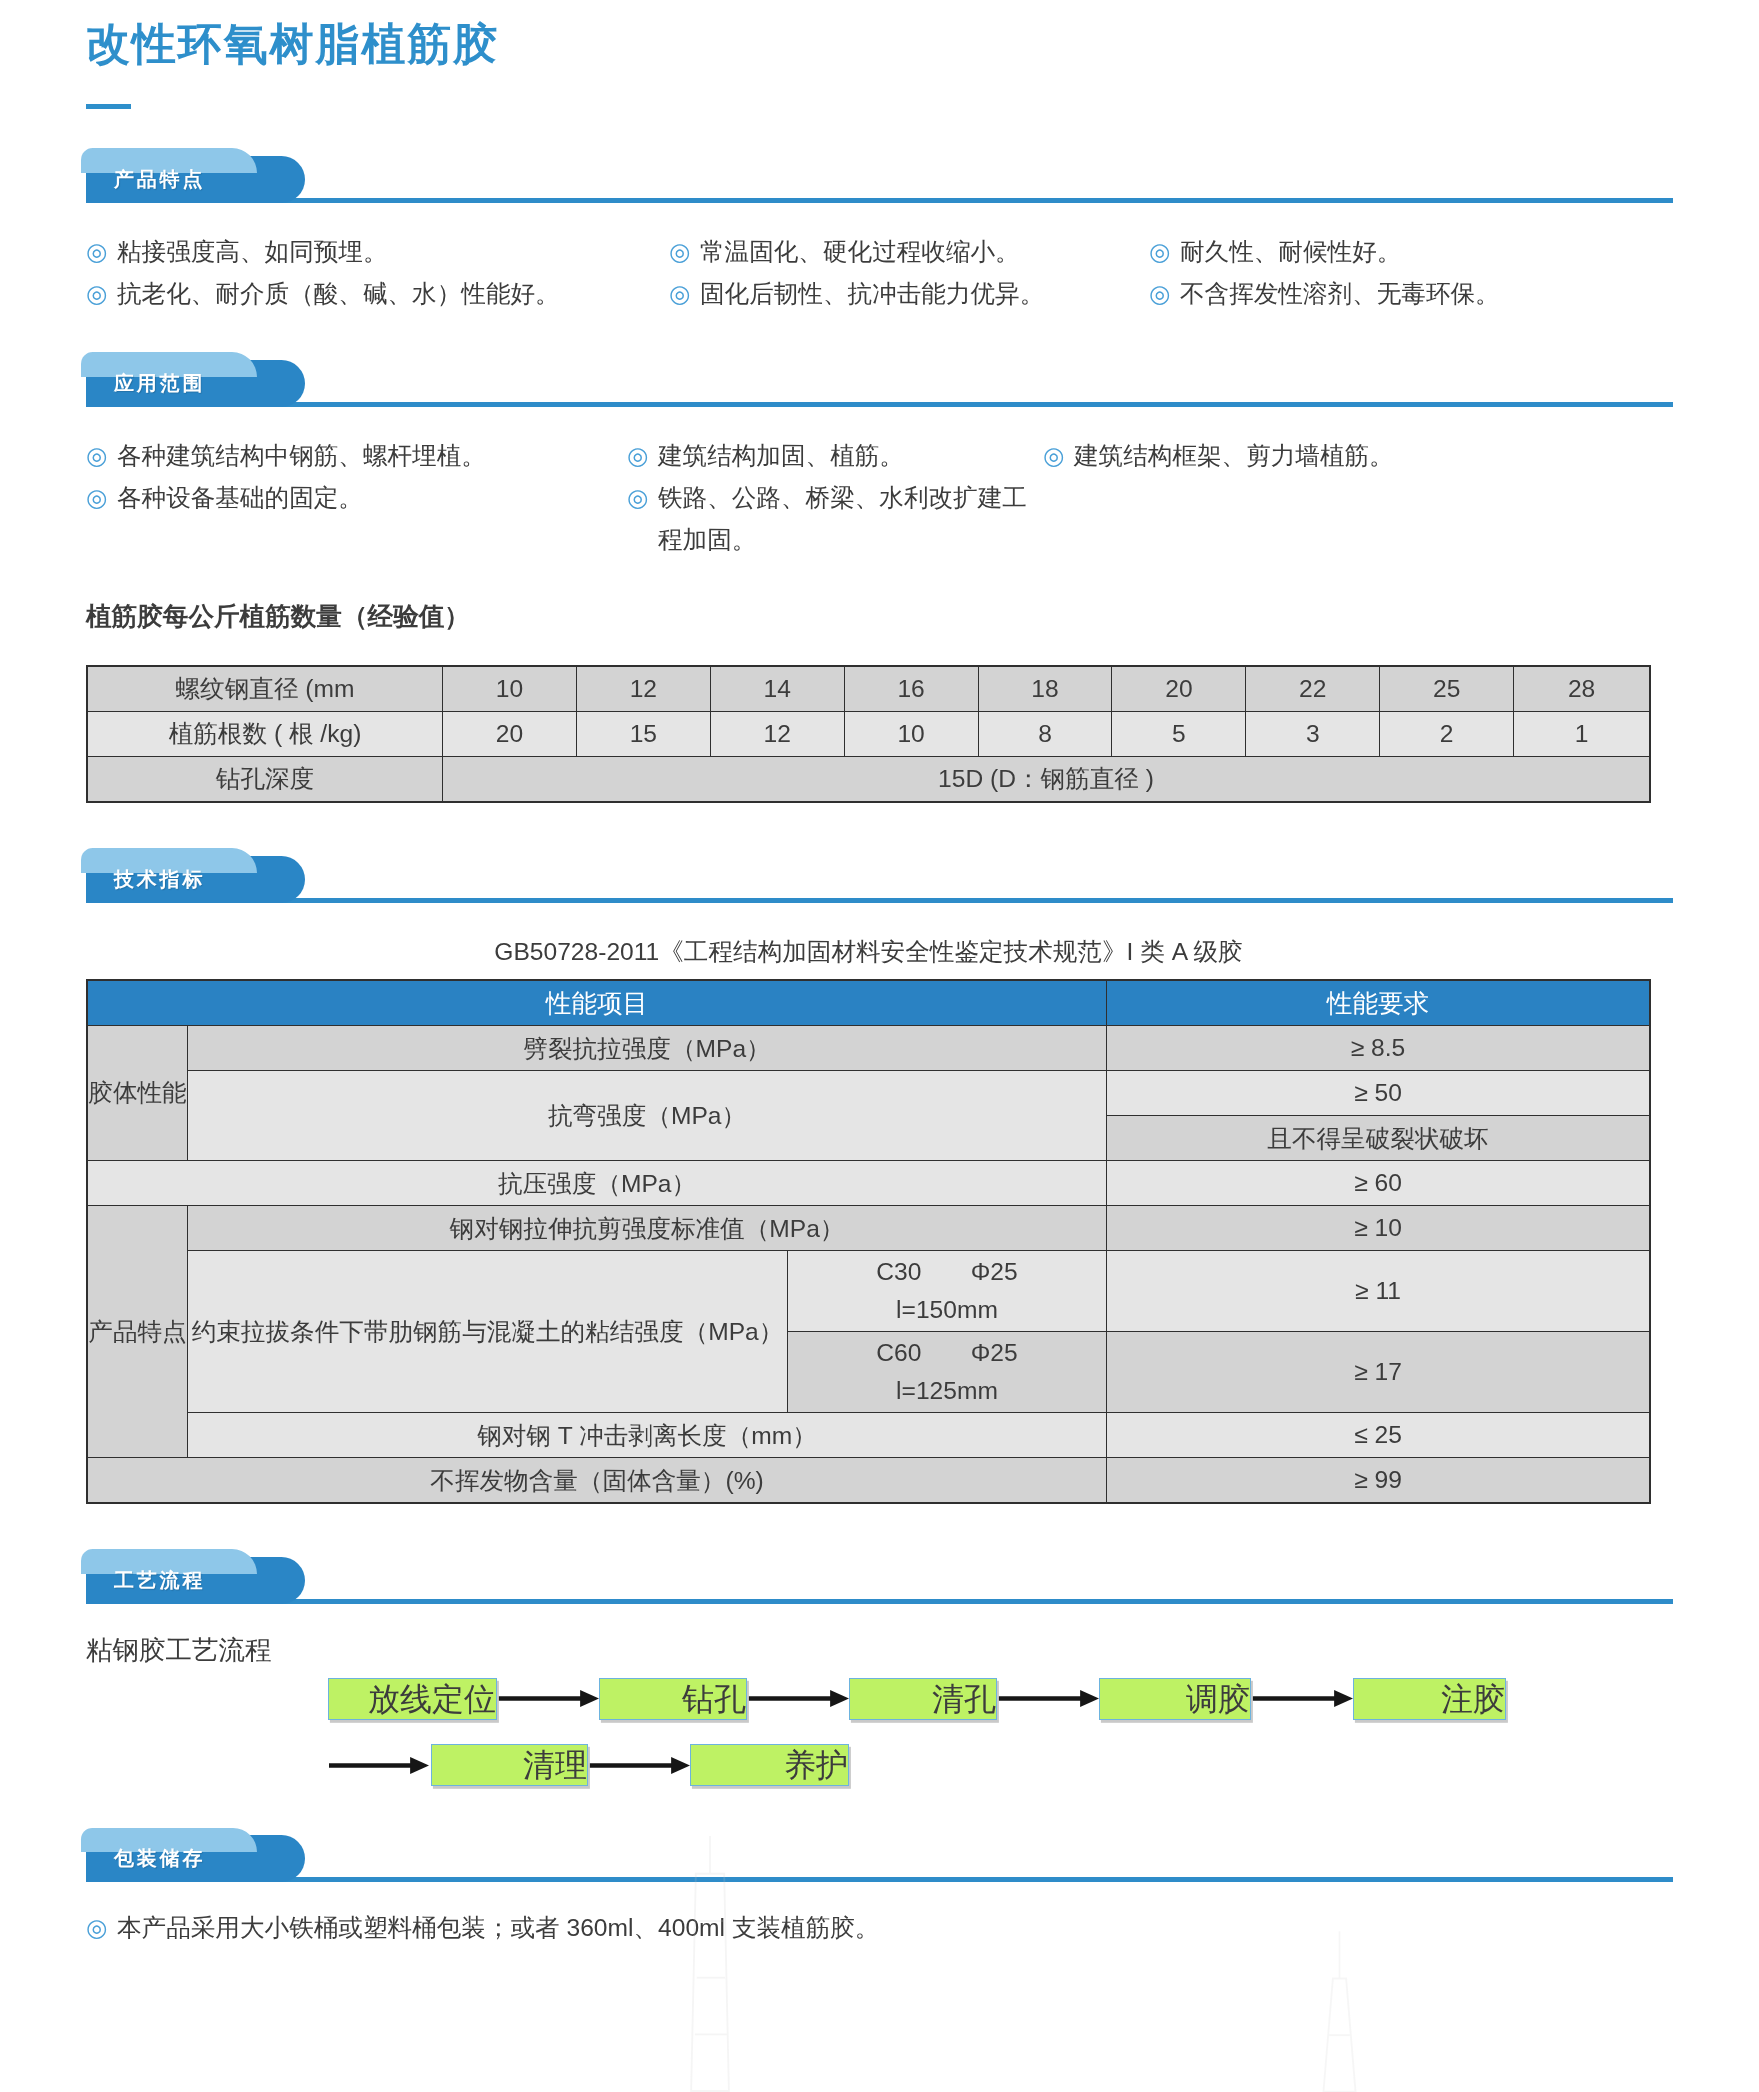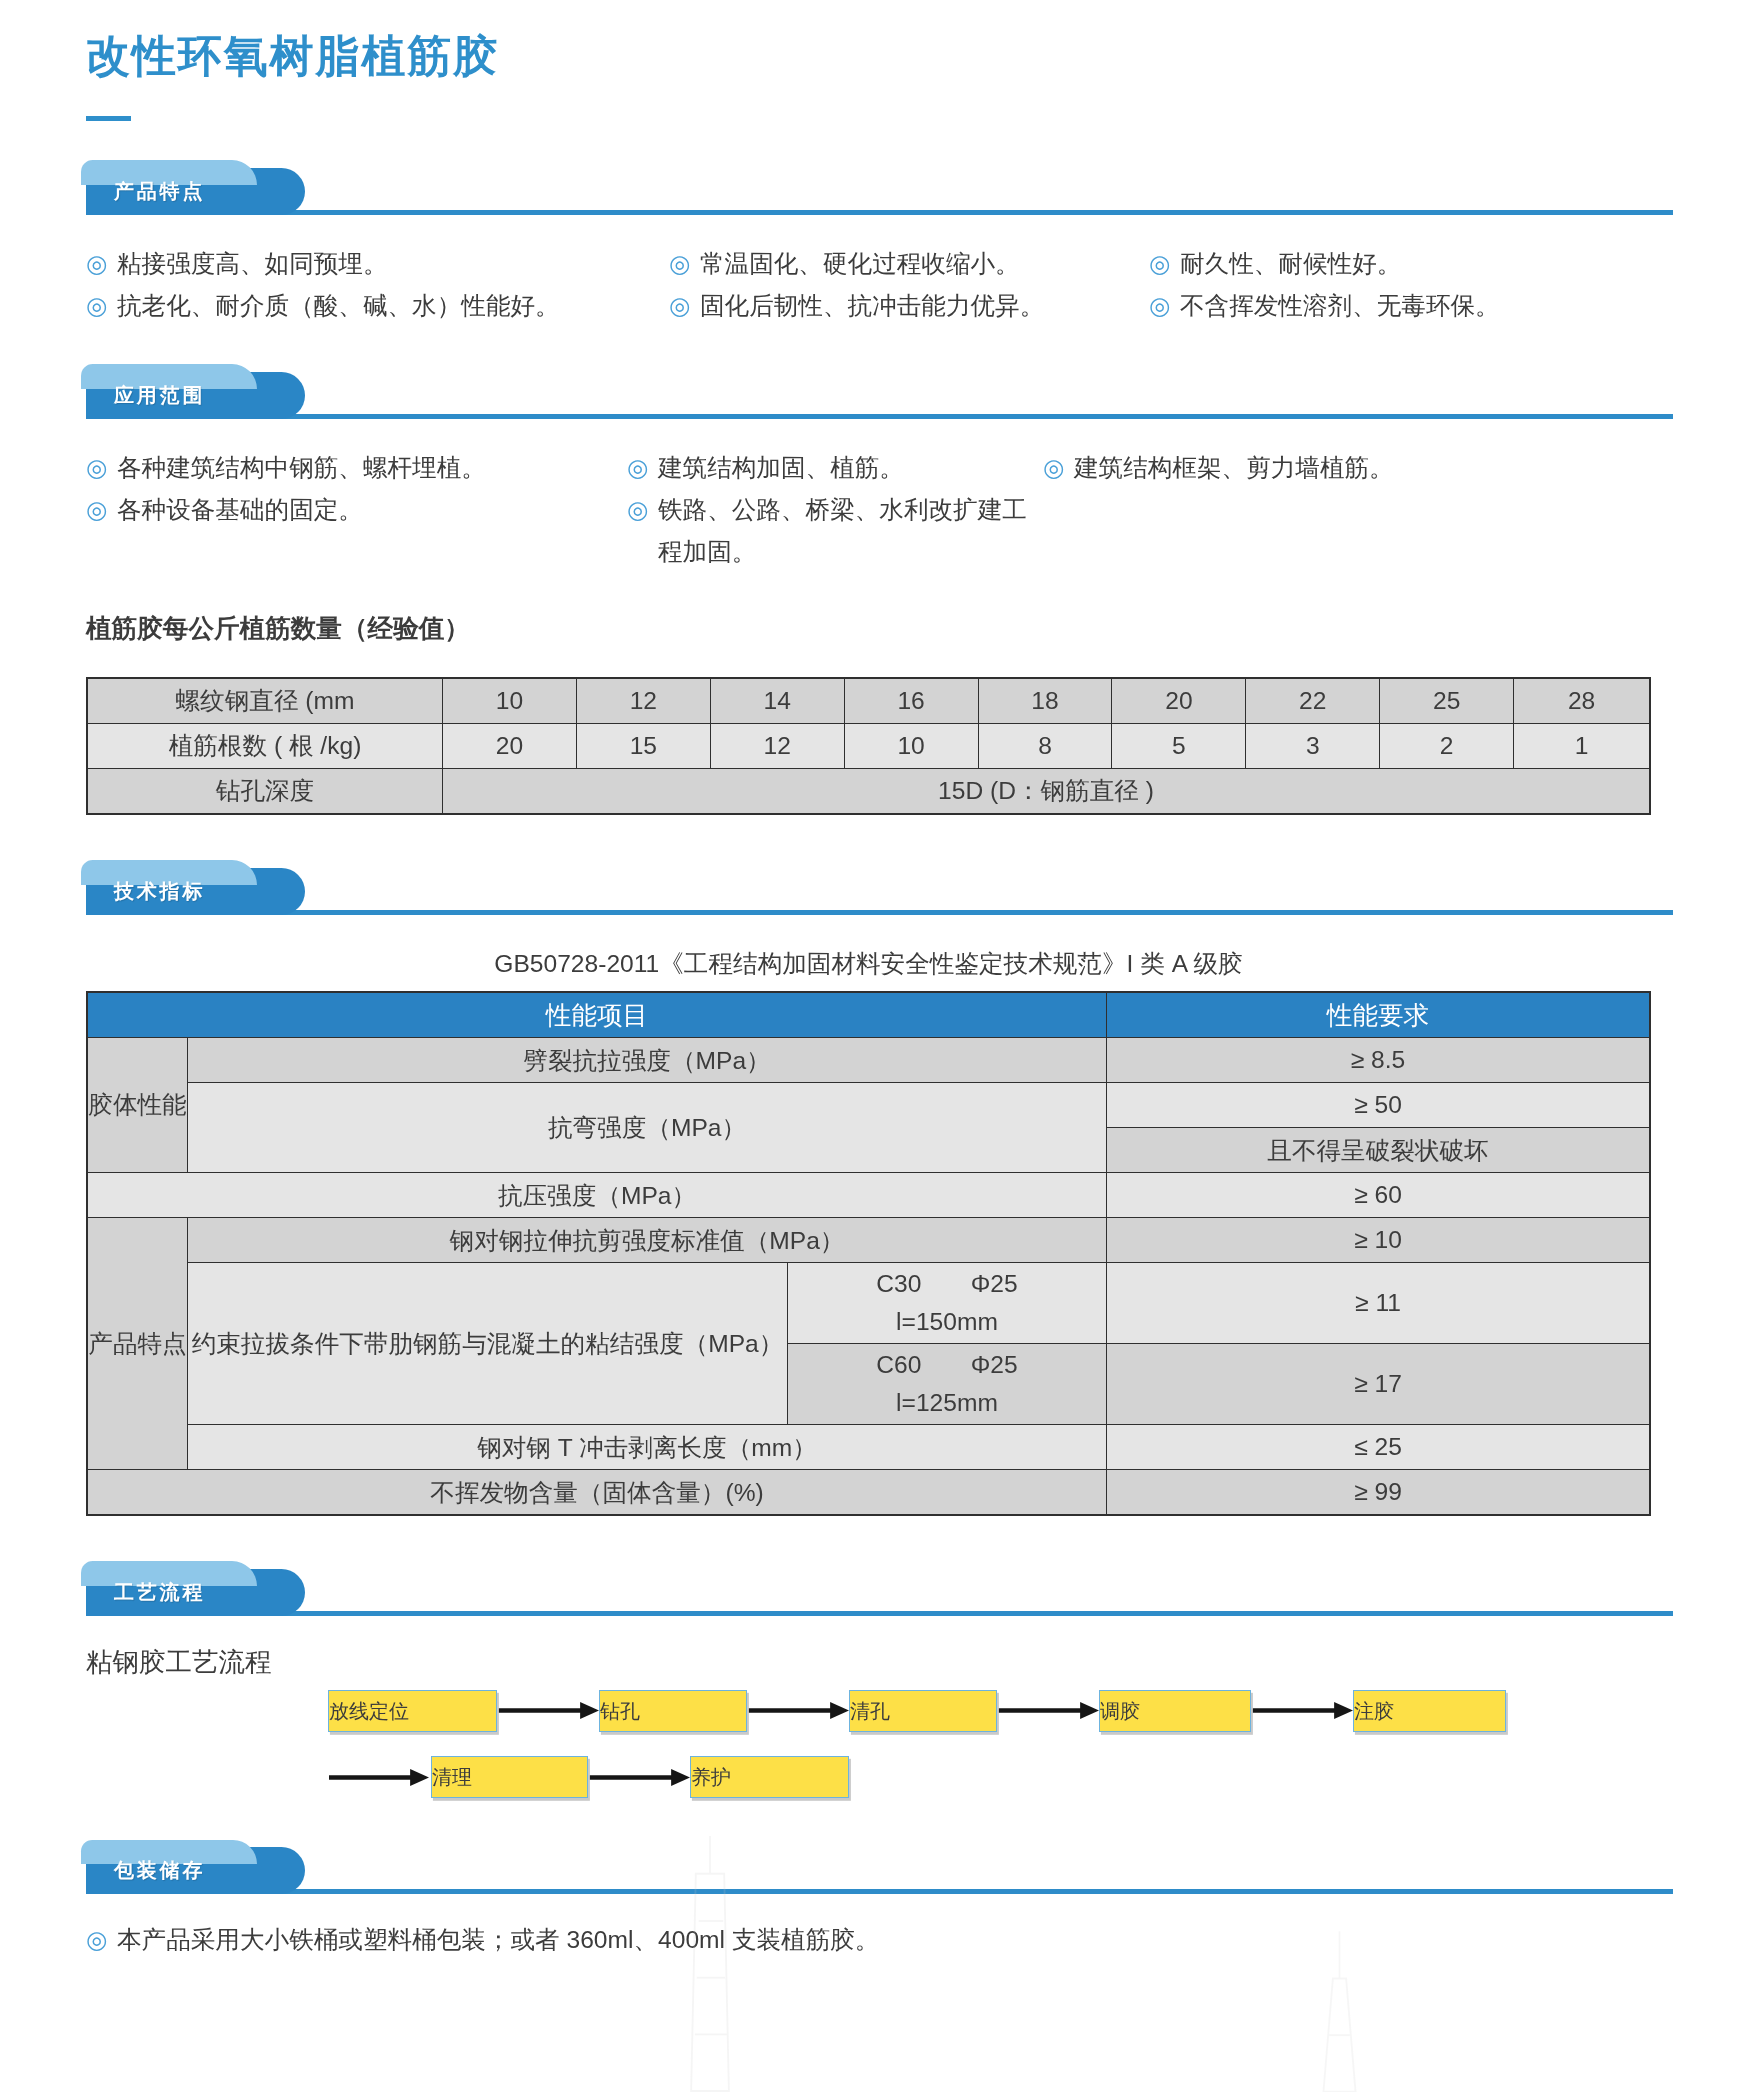--- a/index.html
+++ b/index.html
@@ -2,21 +2,21 @@
 <html style="font-size:15px"><head>
 <meta charset="utf-8">
 <style>
   html,body{margin:0;padding:0;}
   body{
     width:1759px;height:2092px;background:#ffffff;position:relative;overflow:hidden;
     font-family:"Liberation Sans","DejaVu Sans",sans-serif;color:#3c3c3c;
   }
   .page{padding:0 86px;position:relative;}
   
-  .doc-title{color:#2e8fcb;font-size:44px;font-weight:bold;letter-spacing:1.9px;padding-top:27px;margin:0;}
+  .doc-title{color:#2e8fcb;font-size:44px;font-weight:bold;letter-spacing:1.9px;padding-top:15px;margin:0;}
   .title-dash{width:45px;height:4.7px;background:#2e8fcb;margin-top:30px;}
   
   .intro{font-size:25.6px;line-height:44px;margin-top:40px;text-align:justify;}
   .intro .ln1{text-indent:2em;}
   
   .sec{position:relative;height:47px;}
   .sec-line{position:absolute;left:0;right:0;bottom:0;height:4.7px;background:#2e8cc9;}
   .sec-badge{
     position:absolute;left:0;bottom:0;height:47px;min-width:155px;
     background:#2a86c6;color:#ffffff;font-size:20px;font-weight:bold;line-height:47px;
@@ -49,22 +49,22 @@
   .t2 .h46{height:44px;}
   .t2 .h85{height:80px;line-height:38px;}
   .t2 .grp{width:99px;line-height:38px;}
   .t2 .itemcol{width:599px;}
   .t2 .subcol{width:318px;}
   
   .flow-label{font-size:26.5px;margin-top:28px;}
   .flow-row{display:flex;align-items:center;margin-top:9.5px;}
   .flow-row2{margin-top:24.6px;}
   .fbox{
-    background:#fde047;border:1.9px solid #6db3de;box-shadow:1.9px 2.8px 0 #c9c9c9;
-    height:40px;line-height:40px;text-align:left;font-size:20px;color:#3c3c3c;
+    background:#bef264;border:1.9px solid #6db3de;box-shadow:1.9px 2.8px 0 #c9c9c9;
+    height:40px;line-height:40px;text-align:right;font-size:32px;color:#3c3c3c;
   }
   .arrow{flex:0 0 auto;display:block;}
   
   .storage-list{margin-top:24.6px;}
   .storage-list .blt{line-height:42px;}
   
   .wm{position:absolute;opacity:0.35;pointer-events:none;}
 </style>
 </head>
 <body>

